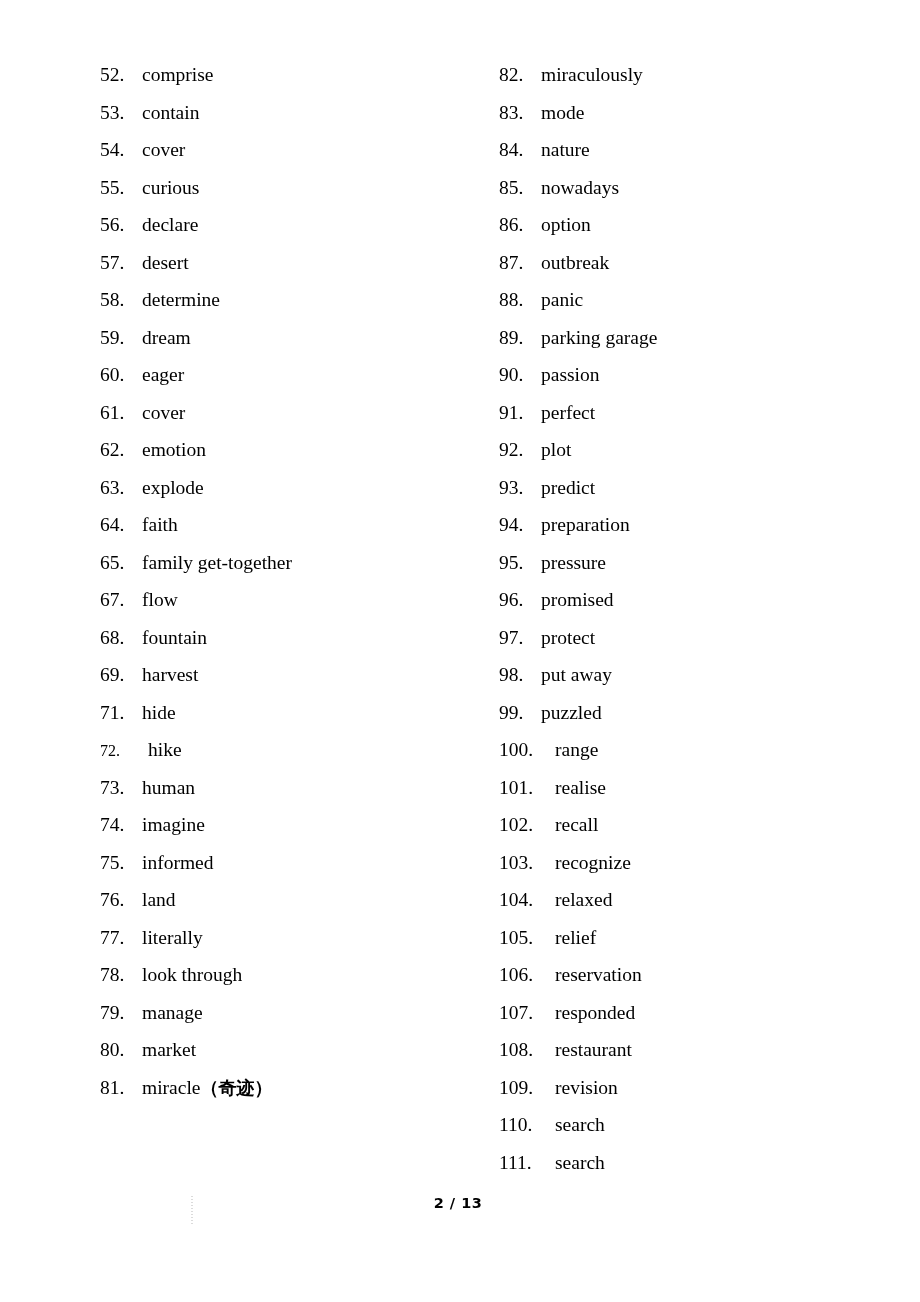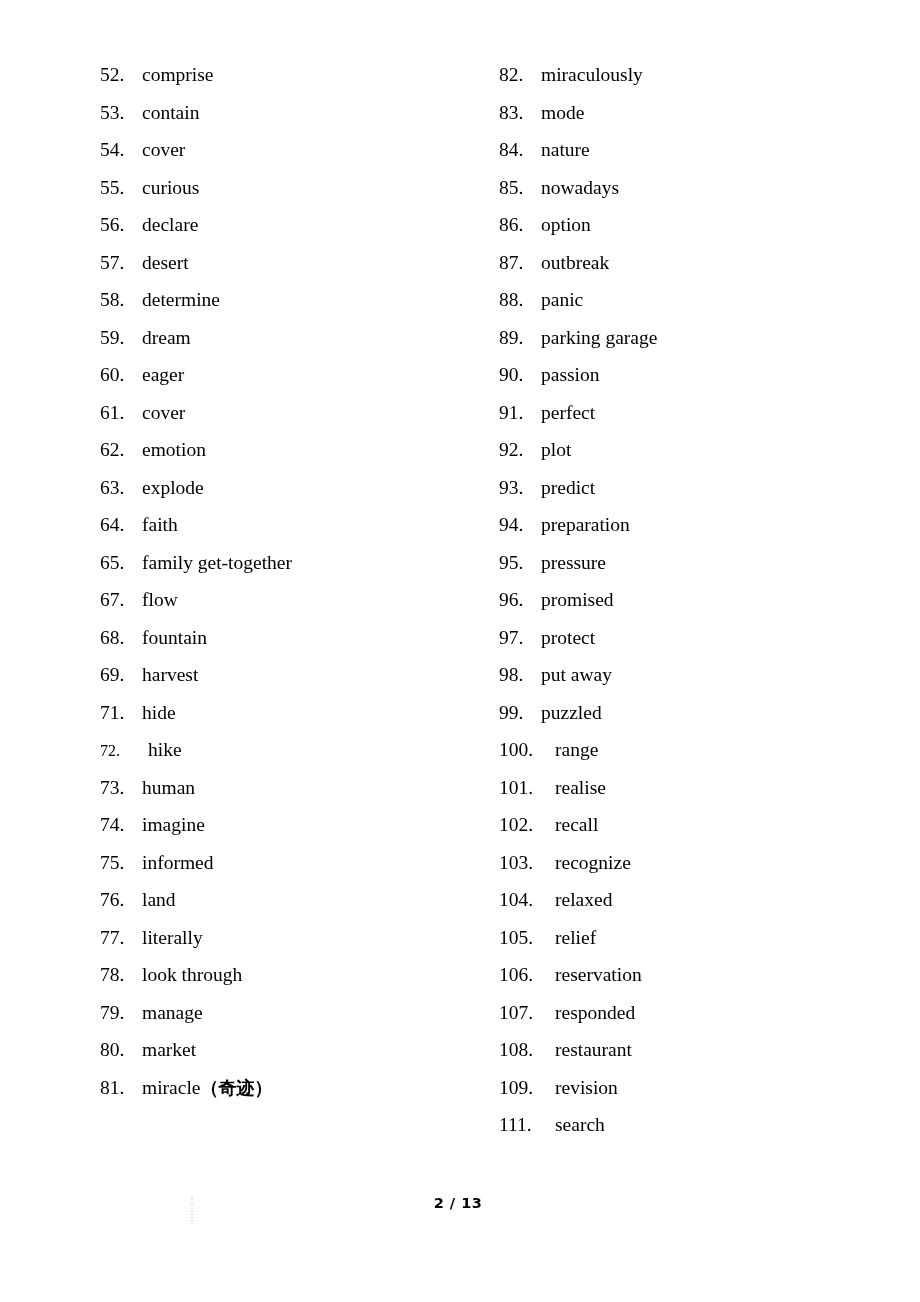--- a/index.html
+++ b/index.html
@@ -170,20 +170,21 @@
         <div class="item wide"><span class="num">100.</span><span class="word">range</span></div>
         <div class="item wide"><span class="num">101.</span><span class="word">realise</span></div>
         <div class="item wide"><span class="num">102.</span><span class="word">recall</span></div>
         <div class="item wide"><span class="num">103.</span><span class="word">recognize</span></div>
         <div class="item wide"><span class="num">104.</span><span class="word">relaxed</span></div>
         <div class="item wide"><span class="num">105.</span><span class="word">relief</span></div>
         <div class="item wide"><span class="num">106.</span><span class="word">reservation</span></div>
         <div class="item wide"><span class="num">107.</span><span class="word">responded</span></div>
         <div class="item wide"><span class="num">108.</span><span class="word">restaurant</span></div>
         <div class="item wide"><span class="num">109.</span><span class="word">revision</span></div>
+        <div class="item wide"><span class="num">110.</span><span class="word">search</span></div>
         <div class="item wide"><span class="num">111.</span><span class="word">search</span></div>
       </div>
 
   </div>
 
   <div id="scan-artifact"></div>
 
   <div id="footer">
     <span class="pagenum">2 / 13</span>
   </div>

